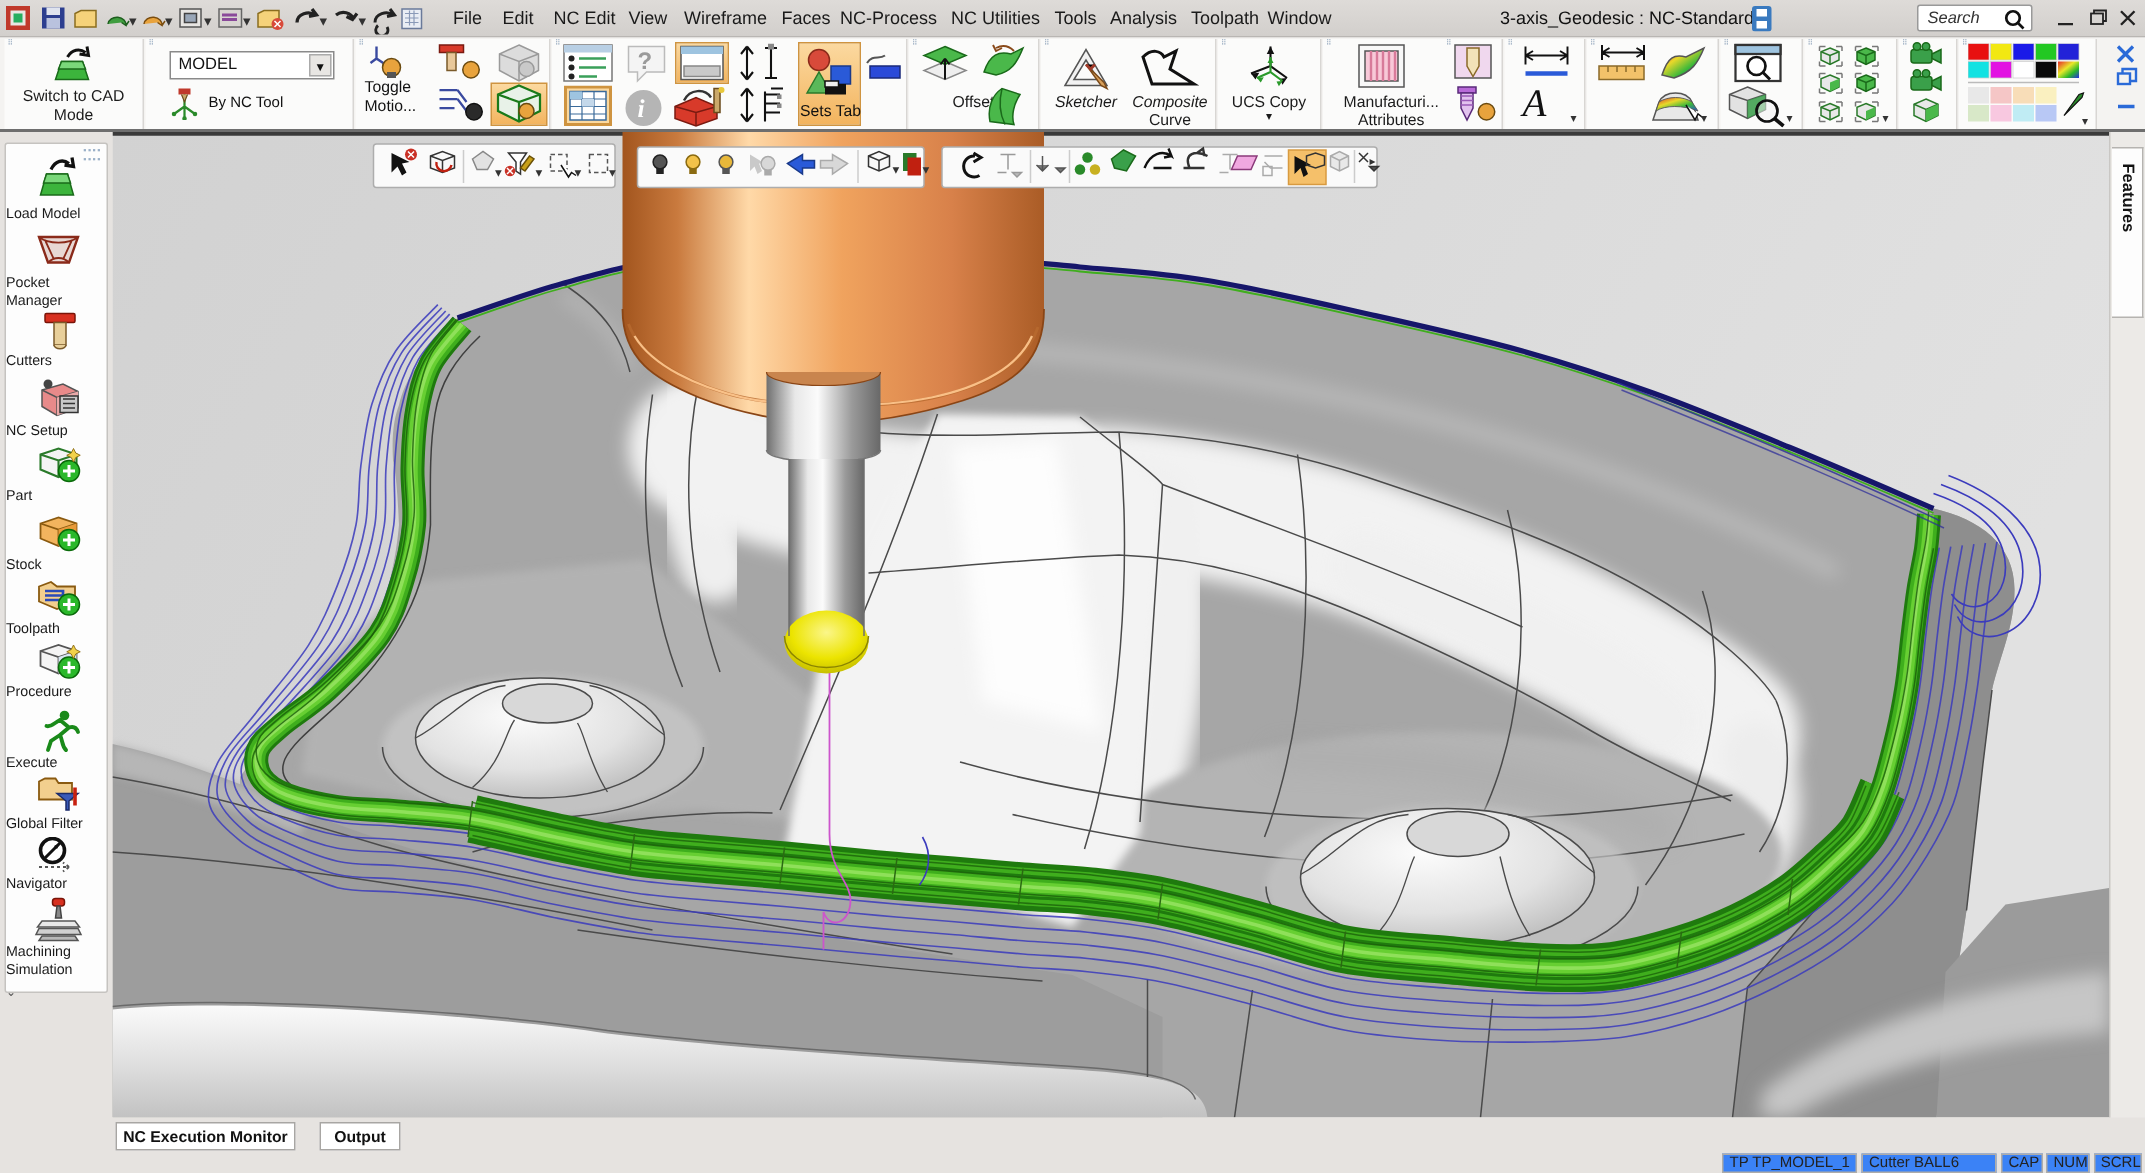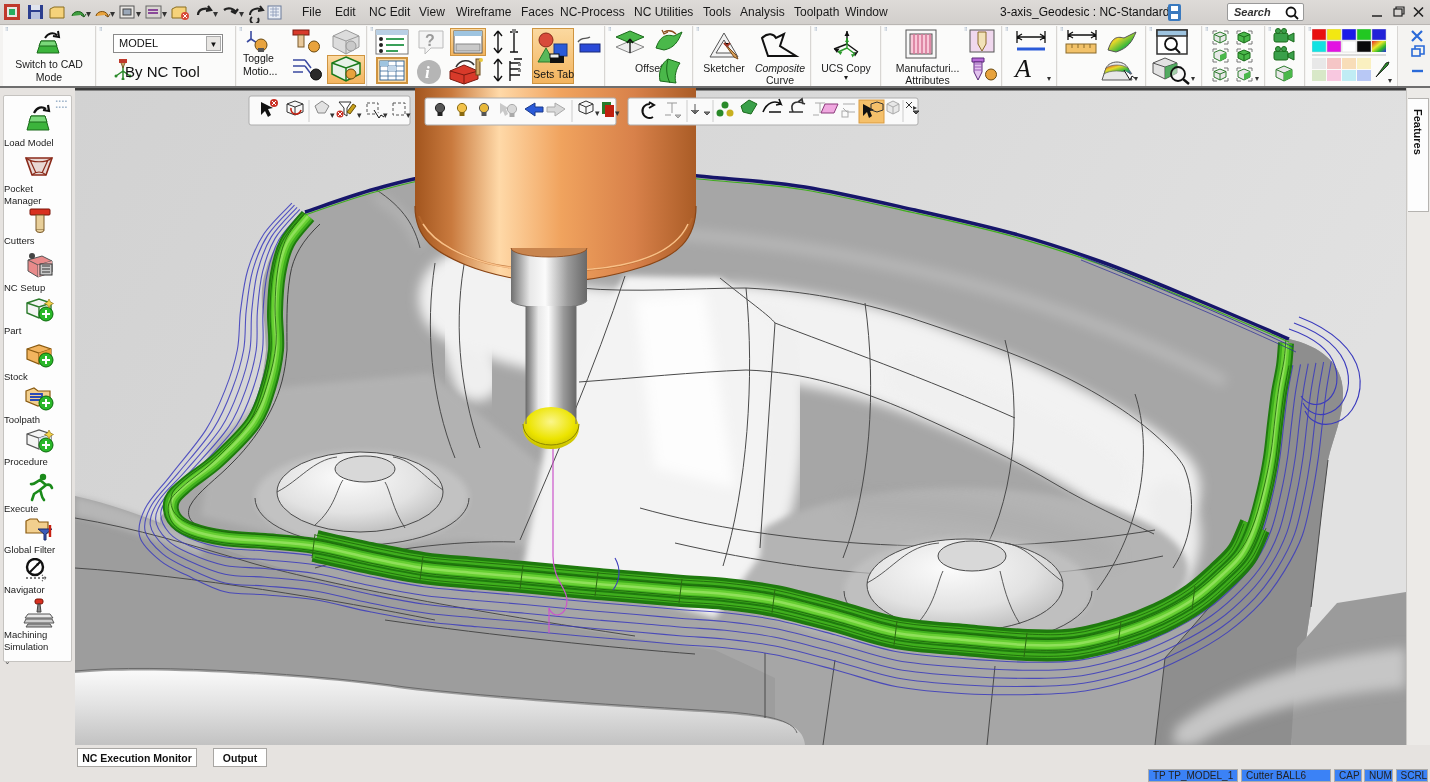--- a/index.html
+++ b/index.html
@@ -61,21 +61,21 @@
 <span class="menu" style="left:703px">Tools</span>
 <span class="menu" style="left:740px">Analysis</span>
 <span class="menu" style="left:794px">Toolpath</span>
 <span class="menu" style="left:845px">Window</span>
 <span class="menu" style="left:1000px;font-size:12px;color:#111">3-axis_Geodesic : NC-Standard</span>
 <svg class="abs" style="left:1168px;top:4px" width="16" height="17">
       <rect width="13" height="17" rx="2" fill="#3a7abf"></rect>
       <rect x="3" y="2" width="7" height="5" fill="#fff"></rect>
       <rect x="3" y="10" width="7" height="5" fill="#fff"></rect>
     </svg>
-<div class="abs" style="left:1227px;top:3px;width:77px;height:18px;background:#fff;border:1px solid #999;border-radius:2px;font-weight:bold;">
+<div class="abs" style="left:1278px;top:3px;width:77px;height:18px;background:#fff;border:1px solid #999;border-radius:2px;">
  <span style="position:absolute;left:6px;top:2px;font-size:11px;font-style:italic;color:#333">Search</span>
  <svg class="abs" style="left:57px;top:2px" width="14" height="14">
         <circle cx="6" cy="6" r="4.5" fill="none" stroke="#111" stroke-width="1.8"></circle>
         <path d="M9.5,9.5 L13,13" stroke="#111" stroke-width="1.8"></path>
       </svg>
 </div>
 <svg class="abs" style="left:1368px;top:6px" width="58" height="13">
  <path d="M4,10 h10" stroke="#222" stroke-width="1.5"></path>
  <rect x="26" y="3" width="8" height="7" fill="none" stroke="#222" stroke-width="1.2"></rect>
       <path d="M28,3 v-2 h8 v7 h-2" fill="none" stroke="#222" stroke-width="1.2"></path>
@@ -101,21 +101,21 @@
   <span style="position:absolute;right:1px;top:1px;width:15px;height:15px;background:#e8e6e3;border:1px solid #aaa;text-align:center;font-size:8px;line-height:15px">▼</span>
  </div>
  <svg class="abs" style="left:16px;top:32px" width="20" height="22" viewBox="0 0 20 22">
   <path d="M10,4 v9 m0,0 l-7,5 m7,-5 l7,5 m-7,-5 l0,8" stroke="#2a8a2a" stroke-width="1.5" fill="none"></path>
   <rect x="6" y="1" width="8" height="4" fill="#c0392b"></rect>
         <path d="M8,5 l2,5 l2,-5" fill="#caa86a" stroke="#6a4a1a" stroke-width="0.8"></path>
   <circle cx="3" cy="18" r="1.5" fill="#2a8a2a"></circle>
         <circle cx="17" cy="18" r="1.5" fill="#2a8a2a"></circle>
         <circle cx="10" cy="21" r="1.5" fill="#2a8a2a"></circle>
  </svg>
- <div class="abs" style="left:28px;top:37px;font-size:15px;color:#111">By NC Tool</div>
+ <div class="abs" style="left:42px;top:37px;font-size:10px;color:#111">By NC Tool</div>
 </div>
 
 <div class="grp" style="left:237px;width:130px">
  <div class="dots">⠿</div>
  <div class="abs" style="left:6px;top:26px;font-size:10.5px;color:#111;line-height:13px">Toggle<br>Motio...</div>
  <svg class="abs" style="left:8px;top:3px" width="42" height="24" viewBox="0 0 42 24">
   <path d="M6,2 v8 l6,4 m-6,-4 l-4,3" stroke="#3a4aa0" stroke-width="1.6" fill="none"></path>
   <path d="M16,10 a6,6 0 1 1 0,12 a6,6 0 0 1 0,-12" fill="#e8a33d" stroke="#6a4a10"></path>
         <rect x="13" y="19" width="6" height="4" fill="#555"></rect>
  </svg>
@@ -221,21 +221,21 @@
  </svg>
 </div>
 
 <div class="grp" style="left:694px;width:117px">
  <div class="dots">⠿</div>
  <svg class="abs" style="left:12px;top:3px" width="38" height="32" viewBox="0 0 38 32">
   <path d="M4,28 L18,4 L32,28 Z M10,24 L18,11 L26,24 Z" fill="#f2f2f2" stroke="#555" fill-rule="evenodd"></path>
   <path d="M18,14 L30,26 l2,4 l-4,-2 Z" fill="#d8a05a" stroke="#7a4a1a"></path>
         <path d="M18,14 l3,3 l3,-3" stroke="#a03a2a" stroke-width="2"></path>
  </svg>
- <div class="glabel" style="top:36px;left:-28px;width:100%;">Sketcher</div>
+ <div class="glabel" style="top:36px;left:-28px;width:100%;font-style:italic;">Sketcher</div>
  <svg class="abs" style="left:64px;top:4px" width="42" height="30" viewBox="0 0 42 30">
   <path d="M10,26 L4,8 C10,2 16,4 18,8 L26,4 L22,16 L38,26 Z" fill="none" stroke="#111" stroke-width="2"></path>
  </svg>
  <div class="glabel" style="top:36px;left:28px;font-style:italic;">Composite</div>
  <div class="glabel" style="top:48px;left:28px;text-align:center;">Curve</div>
 </div>
 
 <div class="grp" style="left:812px;width:69px">
  <div class="dots">⠿</div>
  <svg class="abs" style="left:18px;top:2px" width="34" height="32" viewBox="0 0 34 32">

